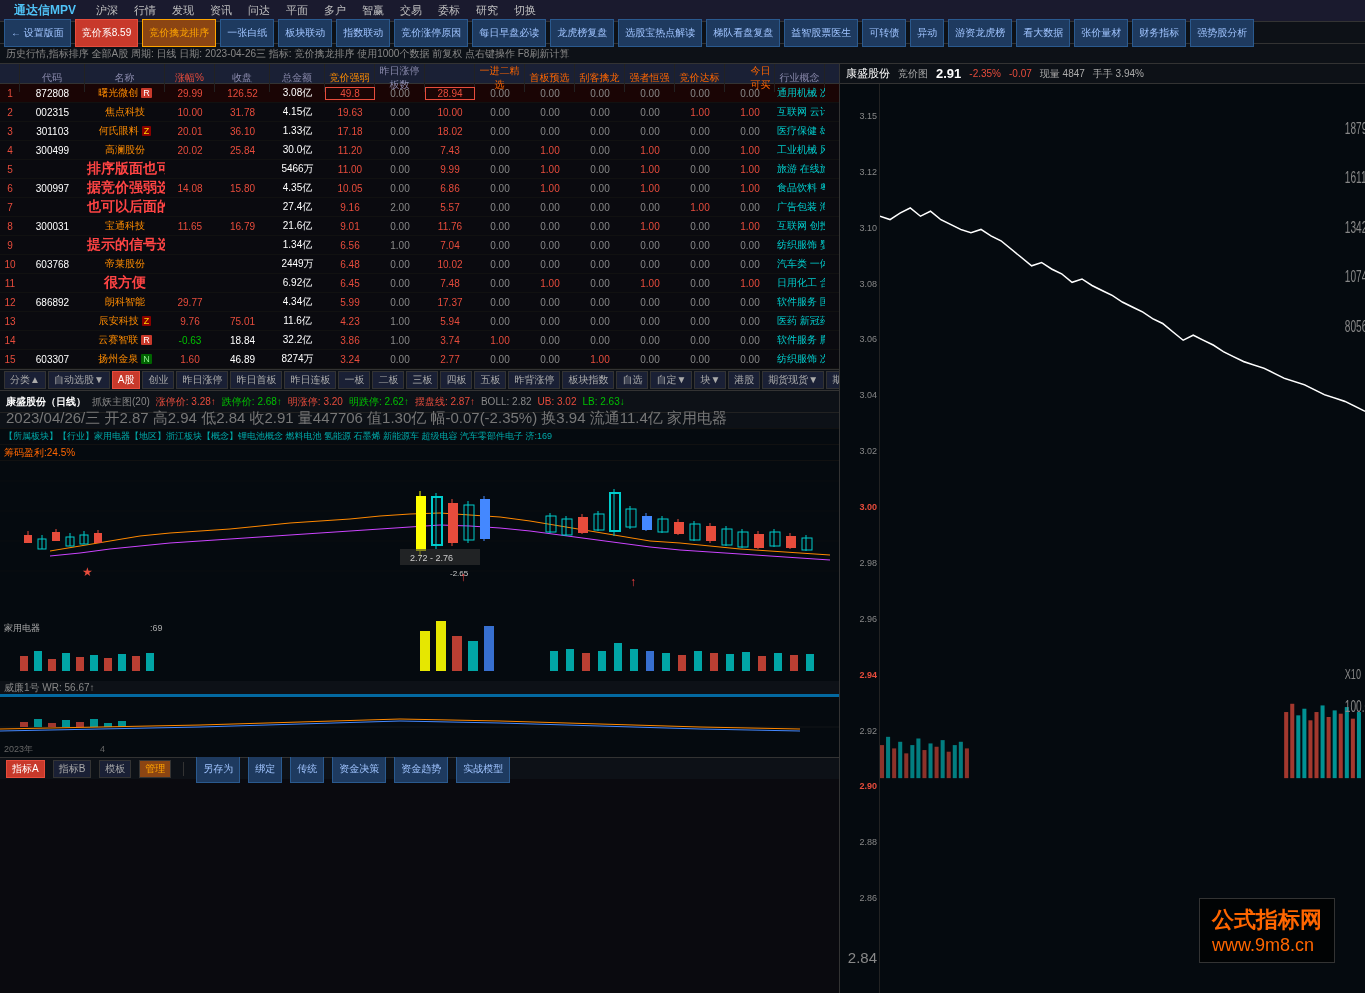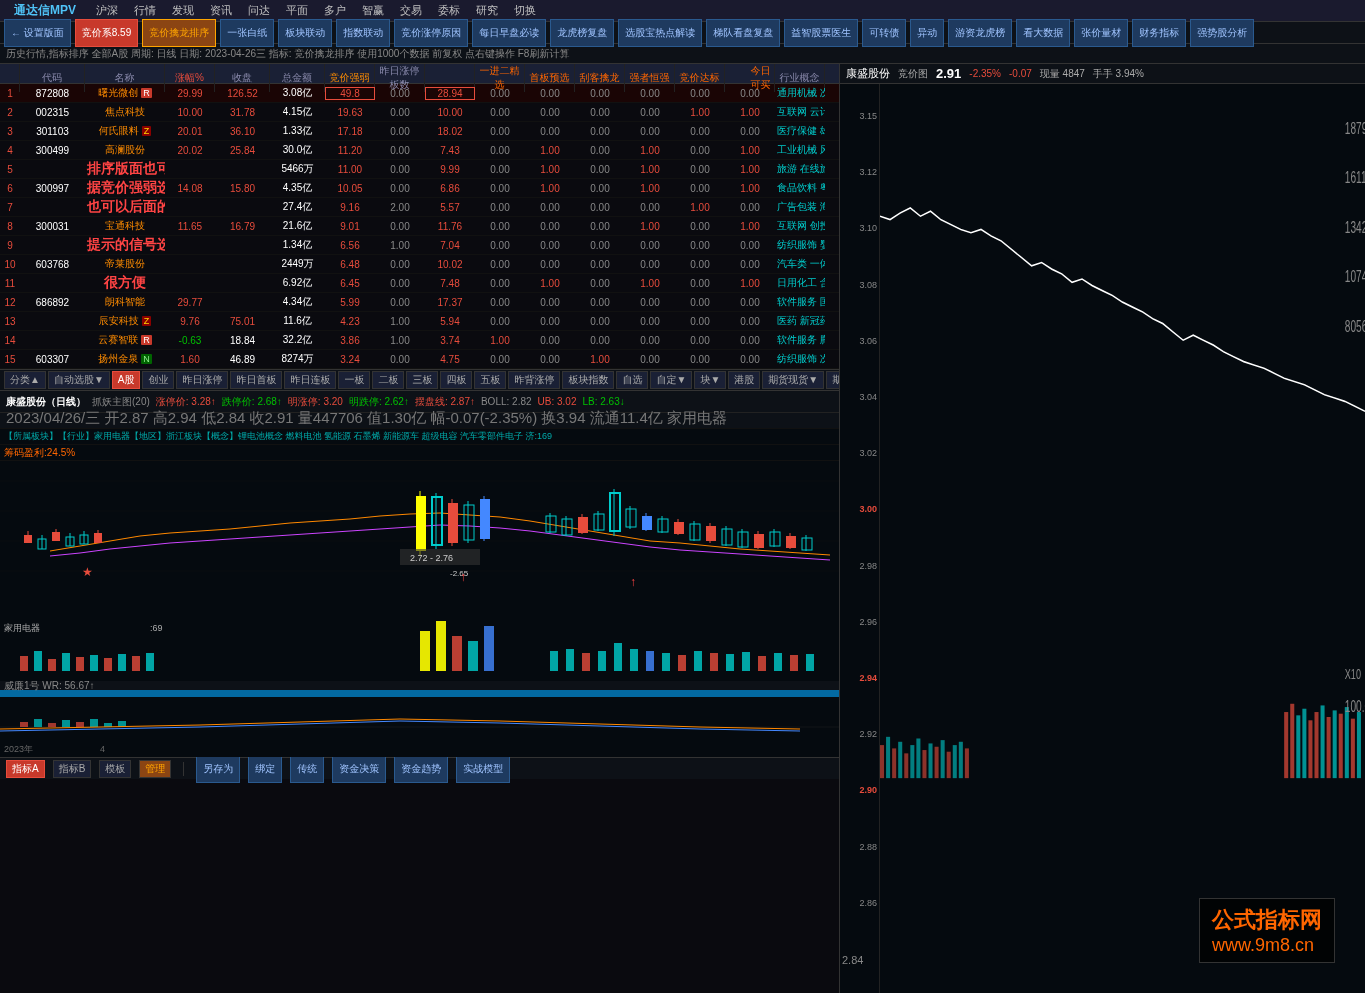--- a/index.html
+++ b/index.html
@@ -653,21 +653,21 @@
 
       <div class="table-row">
         <div class="red">15</div>
         <div class="white">603307</div>
         <div class="orange">扬州金泉 <span class="badge badge-n">N</span></div>
         <div class="red">1.60</div>
         <div class="white">46.89</div>
         <div class="white">8274万</div>
         <div class="red">3.24</div>
         <div class="gray">0.00</div>
-        <div class="red">4.75</div>
+        <div class="red">2.77</div>
         <div class="gray">0.00</div>
         <div class="gray">0.00</div>
         <div class="red">1.00</div>
         <div class="gray">0.00</div>
         <div class="gray">0.00</div>
         <div class="gray">0.00</div>
         <div class="cyan">纺织服饰 次新股</div>
         <div class="gray">15</div>
       </div>
     </div>
@@ -859,21 +859,21 @@
         <rect x="710" y="52" width="8" height="18" fill="#e74c3c" opacity="0.8"></rect>
         <rect x="726" y="53" width="8" height="17" fill="#00cccc" opacity="0.8"></rect>
         <rect x="742" y="51" width="8" height="19" fill="#00cccc" opacity="0.8"></rect>
         <rect x="758" y="55" width="8" height="15" fill="#e74c3c" opacity="0.8"></rect>
         <rect x="774" y="52" width="8" height="18" fill="#00cccc" opacity="0.8"></rect>
         <rect x="790" y="54" width="8" height="16" fill="#e74c3c" opacity="0.8"></rect>
         <rect x="806" y="53" width="8" height="17" fill="#00cccc" opacity="0.8"></rect>
       </svg>
     </div>
 
-    <div style="background:#0d1117;height:16px;display:flex;align-items:center;padding:0 4px;font-size:10px;color:#888;border-bottom:7px solid #0369a1;">
+    <div style="background:#0d1117;height:16px;display:flex;align-items:center;padding:0 4px;font-size:10px;color:#888;border-bottom:3px solid #0369a1;">
       <span>威廉1号 WR: 56.67↑</span>
     </div>
 
     <div class="macd-area">
       <svg width="840" height="60">
         <line x1="0" y1="30" x2="840" y2="30" stroke="#222" stroke-width="0.5"></line>
 
         <rect x="20" y="25" width="8" height="5" fill="#e74c3c" opacity="0.7"></rect>
         <rect x="34" y="22" width="8" height="8" fill="#00cccc" opacity="0.7"></rect>
         <rect x="48" y="26" width="8" height="4" fill="#e74c3c" opacity="0.7"></rect>
@@ -930,21 +930,21 @@
         <span style="font-size:9px;color:#888;text-align:right;display:block;">3.04</span>
         <span style="font-size:9px;color:#888;text-align:right;display:block;">3.02</span>
         <span style="font-size:9px;color:#e74c3c;text-align:right;display:block;font-weight:bold;">3.00</span>
         <span style="font-size:9px;color:#888;text-align:right;display:block;">2.98</span>
         <span style="font-size:9px;color:#888;text-align:right;display:block;">2.96</span>
         <span style="font-size:9px;color:#e74c3c;text-align:right;display:block;font-weight:bold;">2.94</span>
         <span style="font-size:9px;color:#888;text-align:right;display:block;">2.92</span>
         <span style="font-size:9px;color:#e74c3c;text-align:right;display:block;font-weight:bold;">2.90</span>
         <span style="font-size:9px;color:#888;text-align:right;display:block;">2.88</span>
         <span style="font-size:9px;color:#888;text-align:right;display:block;">2.86</span>
-        <span style="font-size:11px;color:#888;text-align:left;display:block;">2.84</span>
+        <span style="font-size:15px;color:#888;text-align:right;display:block;">2.84</span>
       </div>
 
       <div style="flex:1;position:relative;">
         <svg width="100%" height="100%" viewBox="0 0 480 550" preserveAspectRatio="none">
 
           <polyline points="0,80 10,82 20,78 30,75 40,80 50,77 60,82 70,85 80,88 90,90 100,88 110,92 120,95 130,100 140,105 150,110 160,108 170,112 180,115 190,120 200,118 210,122 220,125 230,128 240,132 250,135 260,138 270,142 280,145 290,150 300,155 310,152 320,155 330,158 340,162 350,165 360,168 370,170 380,172 390,175 400,178 410,180 420,182 430,185 440,188 450,190 460,192 470,195 480,198" fill="none" stroke="#ffffff" stroke-width="1"></polyline>
 
           <rect x="0" y="400" width="4" height="20" fill="#e74c3c" opacity="0.6"></rect>
           <rect x="6" y="395" width="4" height="25" fill="#00cccc" opacity="0.6"></rect>
           <rect x="12" y="402" width="4" height="18" fill="#e74c3c" opacity="0.6"></rect>

